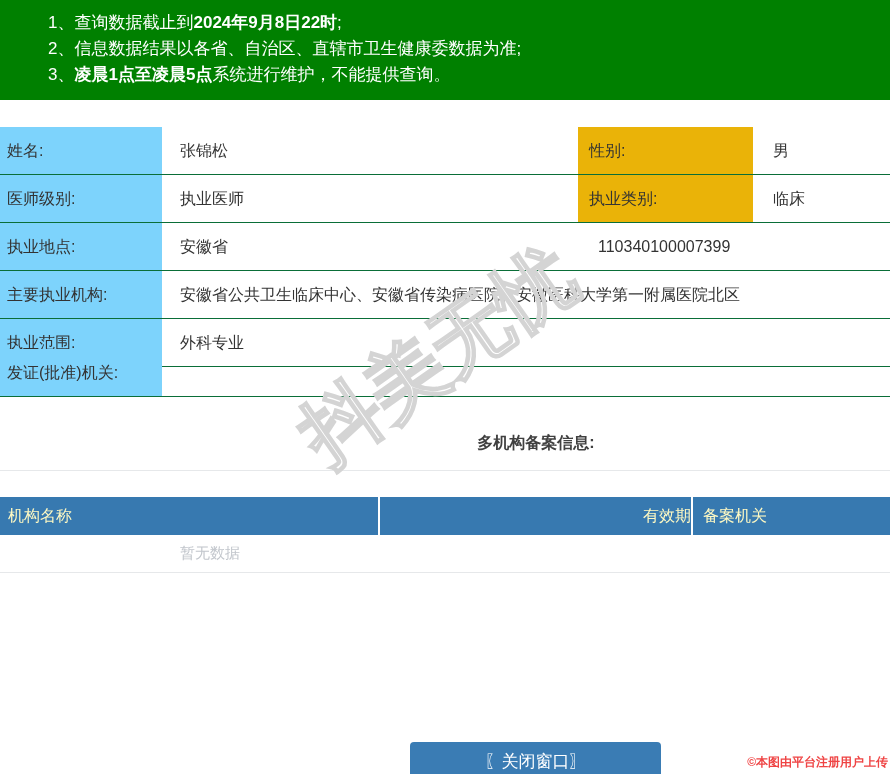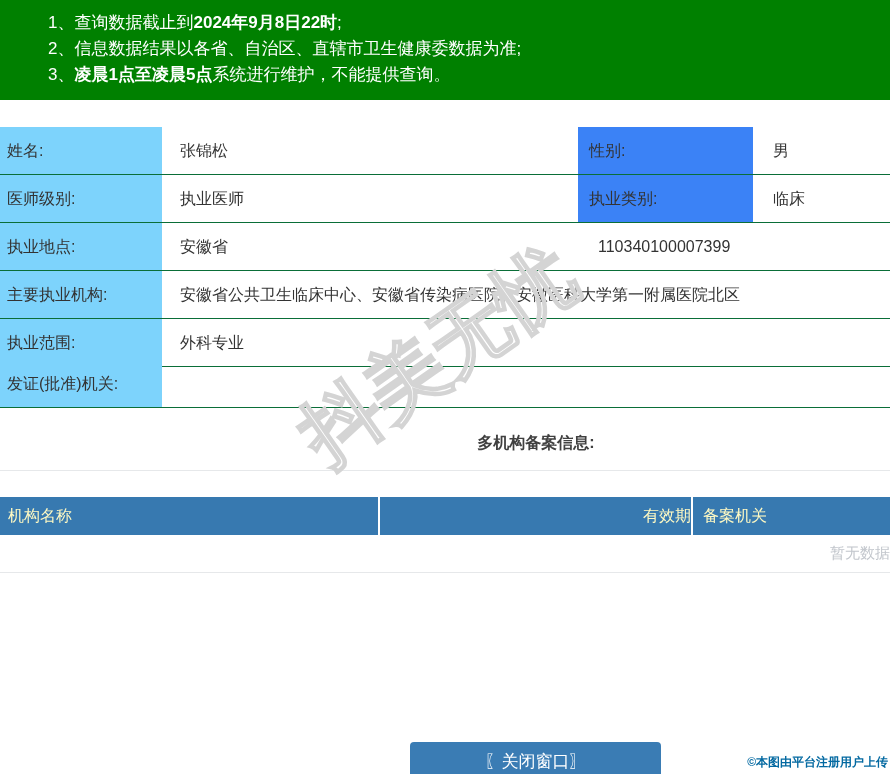--- a/index.html
+++ b/index.html
@@ -13,49 +13,49 @@
     font-size:17px; line-height:26px; }
   .banner b { font-weight:bold; }
 
   
   .irow { position:absolute; left:0; width:890px; height:48px;
     display:flex; align-items:stretch; border-bottom:1px solid #0a6e38;
     font-size:16px; color:#333; }
   .irow > div { line-height:47px; white-space:nowrap; overflow:visible; }
   .c-label1 { width:162px; background:#7dd3fc; padding-left:7px; }
   .c-val1   { width:416px; padding-left:18px; }
-  .c-label2 { width:175px; background:#3b82f6; padding-left:11px; }
+  .c-label2 { width:175px; background:#eab308; padding-left:11px; }
   .c-val2   { flex:1; padding-left:20px; }
   .c-valfull{ flex:1; padding-left:18px; }
 
   .section-title { position:absolute; left:181px; top:415px; width:710px; height:55px;
     line-height:55px; text-align:center; font-size:16px; font-weight:bold; color:#404040; }
 
   .hline { position:absolute; left:0; width:890px; height:1px; background:#e6e8ea; }
   .hline1 { top:470px; } .hline2 { top:572px; }
 
   
   .blue-header { position:absolute; left:0; top:497px; width:890px; height:38px;
     display:flex; background:#3779b0; color:#fef9c3; font-size:16px; }
   .blue-header > div { line-height:38px; white-space:nowrap; }
   .bh1 { width:380px; padding-left:8px;  border-right:2px solid #fff; }
   .bh2 { width:313px; padding-left:10px; border-right:2px solid #fff;text-align:right; }
   .bh3 { flex:1;      padding-left:10px; }
 
   .empty-row { position:absolute; left:180px; top:535px; width:710px; height:37px;
-    line-height:36px; text-align:right; color:#c2c6cc; font-size:15px;font-family:Liberation Serif, serif; }
+    line-height:36px; text-align:left; color:#c2c6cc; font-size:15px;font-family:Liberation Serif, serif; }
 
   
   .close-btn { position:absolute; left:410px; top:742px; width:251px; height:40px;
     background:#3a7cb4; border:none; border-radius:4px; color:#fff;
     font-size:17px; line-height:38px; text-align:center; cursor:pointer;
     font-family:"Liberation Sans","DejaVu Sans",sans-serif; }
 
   .credit { position:absolute; right:2px; top:754px; font-size:12px; font-weight:bold;
-    color:#0369a1; letter-spacing:0;
+    color:#ef4444; letter-spacing:0;
     text-shadow:-1px -1px 0 #fff, 1px -1px 0 #fff, -1px 1px 0 #fff, 1px 1px 0 #fff, 0 0 2px #fff; }
 
   
   .watermark { position:absolute; left:310px; top:405px; height:80px; line-height:80px;
     font-size:78px; font-weight:bold; color:transparent;
     -webkit-text-stroke:2px #d4d4d4;
     transform:rotate(-35deg); transform-origin:0 50%;
     pointer-events:none; z-index:5; white-space:nowrap; }
 </style>
 </head>
@@ -88,21 +88,21 @@
       <div class="c-val2">110340100007399</div>
     </div>
     <div class="irow" style="top:271px">
       <div class="c-label1">主要执业机构:</div>
       <div class="c-valfull">安徽省公共卫生临床中心、安徽省传染病医院、安徽医科大学第一附属医院北区</div>
     </div>
     <div class="irow" style="top:319px">
       <div class="c-label1">执业范围:</div>
       <div class="c-valfull">外科专业</div>
     </div>
-    <div class="irow" style="top:360px">
+    <div class="irow" style="top:349px">
       <div class="c-label1">发证(批准)机关:</div>
     </div>
   </div>
 
   <div class="section-title">多机构备案信息:</div>
   <div class="hline hline1"></div>
 
   <div class="blue-header">
     <div class="bh1">机构名称</div>
     <div class="bh2">有效期</div>

